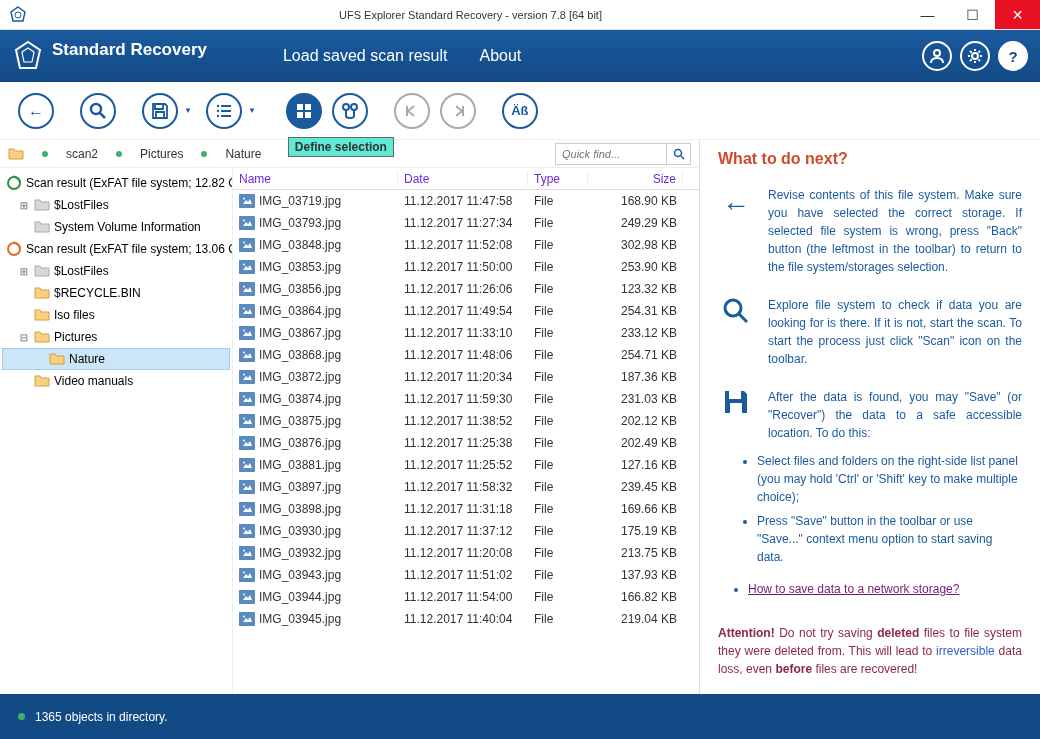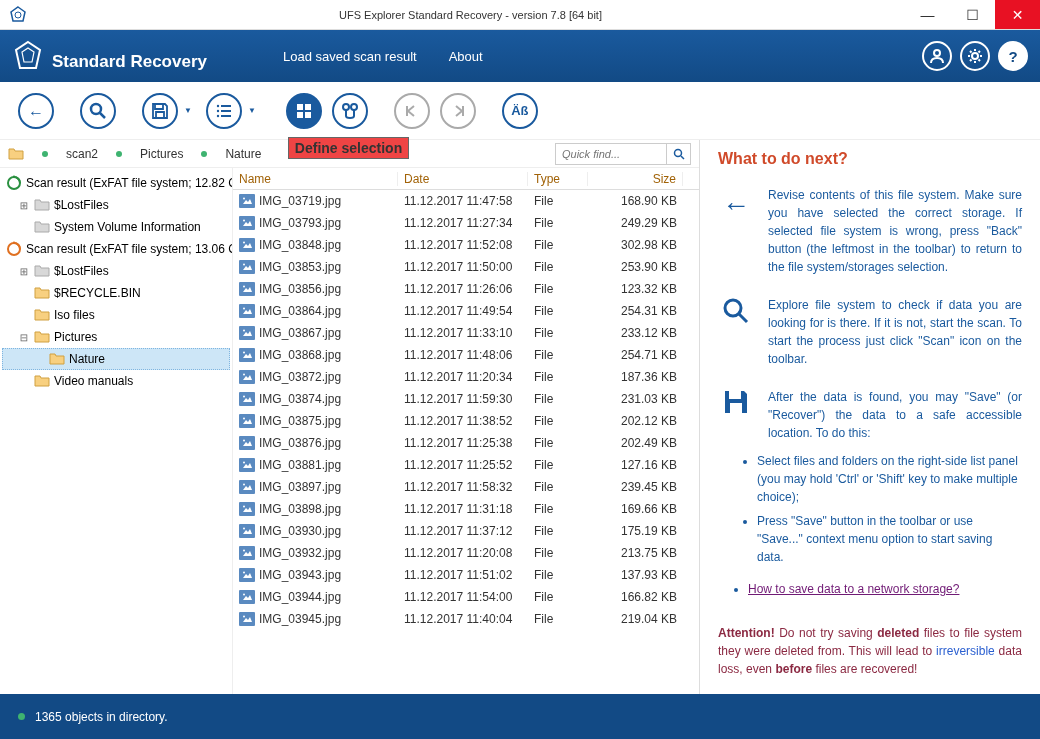--- a/index.html
+++ b/index.html
@@ -6,33 +6,33 @@
 body { width: 1040px; height: 739px; background: #fff; overflow: hidden; font-size: 12px; }
 
 .titlebar { height: 30px; background: #fff; display: flex; align-items: center; border-bottom: 1px solid #ddd; }
 .titlebar .app-icon { width: 20px; height: 20px; margin: 0 8px; display: flex; align-items: center; justify-content: center; }
 .titlebar .title { flex: 1; text-align: center; color: #333; font-size: 11px; }
 .titlebar .win-btn { width: 45px; height: 29px; display: flex; align-items: center; justify-content: center; cursor: pointer; font-size: 14px; }
 .titlebar .win-btn.close { background: #E81123; color: #fff; }
 .titlebar .win-btn.min, .titlebar .win-btn.max { color: #333; }
 
 .menubar { height: 52px; background: linear-gradient(#1a5a9e, #124a85); display: flex; align-items: center; color: #fff; padding: 0 12px; }
-.menubar .logo { display: flex; align-items: flex-end; gap: 8px; font-size: 17px; font-weight: 600; margin-right: 60px; }
+.menubar .logo { display: flex; align-items: flex-start; gap: 8px; font-size: 17px; font-weight: 600; margin-right: 60px; }
 .menubar .logo-icon { width: 32px; height: 32px; }
-.menubar .menu-item { color: #fff; font-size: 13px; padding: 0 16px; cursor: pointer; text-align: center; }
+.menubar .menu-item { color: #fff; font-size: 16px; padding: 0 16px; cursor: pointer; text-align: center; }
 .menubar .right-icons { margin-left: auto; display: flex; gap: 8px; }
 .menubar .circle-btn { width: 30px; height: 30px; border: 2.5px solid #fff; border-radius: 50%; display: flex; align-items: center; justify-content: center; cursor: pointer; font-weight: bold; font-size: 15px; }
 .menubar .circle-btn.filled { background: #fff; color: #124a85; }
 
 .toolbar { height: 58px; display: flex; align-items: center; padding: 0 18px; gap: 10px; border-bottom: 1px solid #eee; position: relative; }
 .toolbar .tbtn { width: 36px; height: 36px; border: 2.5px solid #1a5a9e; border-radius: 50%; display: flex; align-items: center; justify-content: center; cursor: pointer; color: #1a5a9e; font-size: 16px; font-weight: bold; position: relative; }
 .toolbar .tbtn.filled { background: #1a5a9e; color: #fff; }
 .toolbar .tbtn.disabled { border-color: #aaa; color: #aaa; cursor: default; }
 .toolbar .dd { font-size: 8px; color: #1a5a9e; margin-left: -4px; margin-right: 4px; }
-.toolbar .tooltip { position: absolute; top: 42px; left: 0; background: #ef4444; border: 1px solid #666; padding: 2px 6px; font-size: 14px; color: #333; white-space: nowrap; z-index: 10; }
+.toolbar .tooltip { position: absolute; top: 42px; left: 0; background: #5eead4; border: 1px solid #666; padding: 2px 6px; font-size: 12px; color: #333; white-space: nowrap; z-index: 10; }
 
 .content { display: flex; height: 554px; }
 .left-panel { width: 700px; display: flex; flex-direction: column; border-right: 1px solid #ddd; }
 
 .breadcrumb { height: 28px; display: flex; align-items: center; padding: 0 8px; border-bottom: 1px solid #eee; gap: 18px; font-size: 12px; }
 .breadcrumb .folder-ico { color: #f0a030; }
 .breadcrumb .crumb { color: #333; }
 .breadcrumb .dot { width: 6px; height: 6px; background: #3eb370; border-radius: 50%; display: inline-block; }
 .breadcrumb .quickfind { margin-left: auto; display: flex; border: 1px solid #ccc; height: 22px; }
 .breadcrumb .quickfind input { border: none; outline: none; width: 110px; padding: 0 6px; font-size: 11px; font-style: italic; color: #999; }
@@ -44,21 +44,21 @@
 .tree .node .exp { width: 12px; text-align: center; font-size: 10px; color: #666; display: inline-block; }
 .tree .node .ico { width: 16px; display: inline-flex; align-items: center; justify-content: center; }
 .tree .node.selected { background: #cde6f7; border: 1px dotted #7fb5e0; }
 .tree .ind1 { padding-left: 16px; }
 .tree .ind2 { padding-left: 30px; }
 .tree::-webkit-scrollbar { height: 16px; }
 .tree::-webkit-scrollbar-track { background: #f0f0f0; }
 .tree::-webkit-scrollbar-thumb { background: #c0c0c0; }
 
 .filegrid { flex: 1; display: flex; flex-direction: column; overflow: hidden; border-left: 1px solid #eee; }
-.filegrid .hdr { display: flex; height: 22px; border-bottom: 1px solid #ddd; align-items: center; font-size: 12px; color: #a16207; }
+.filegrid .hdr { display: flex; height: 22px; border-bottom: 1px solid #ddd; align-items: center; font-size: 12px; color: #6d28d9; }
 .filegrid .hdr div { padding: 0 6px; border-right: 1px solid #eee; }
 .col-name { width: 165px; }
 .col-date { width: 130px; }
 .col-type { width: 60px; }
 .col-size { width: 95px; text-align: right; }
 .filegrid .rows { flex: 1; overflow-y: scroll; overflow-x: hidden; }
 .filegrid .rows::-webkit-scrollbar { width: 16px; }
 .filegrid .rows::-webkit-scrollbar-track { background: #f0f0f0; }
 .filegrid .rows::-webkit-scrollbar-thumb { background: #c0c0c0; }
 .filegrid .row { display: flex; height: 22px; align-items: center; font-size: 12px; color: #333; cursor: pointer; }

